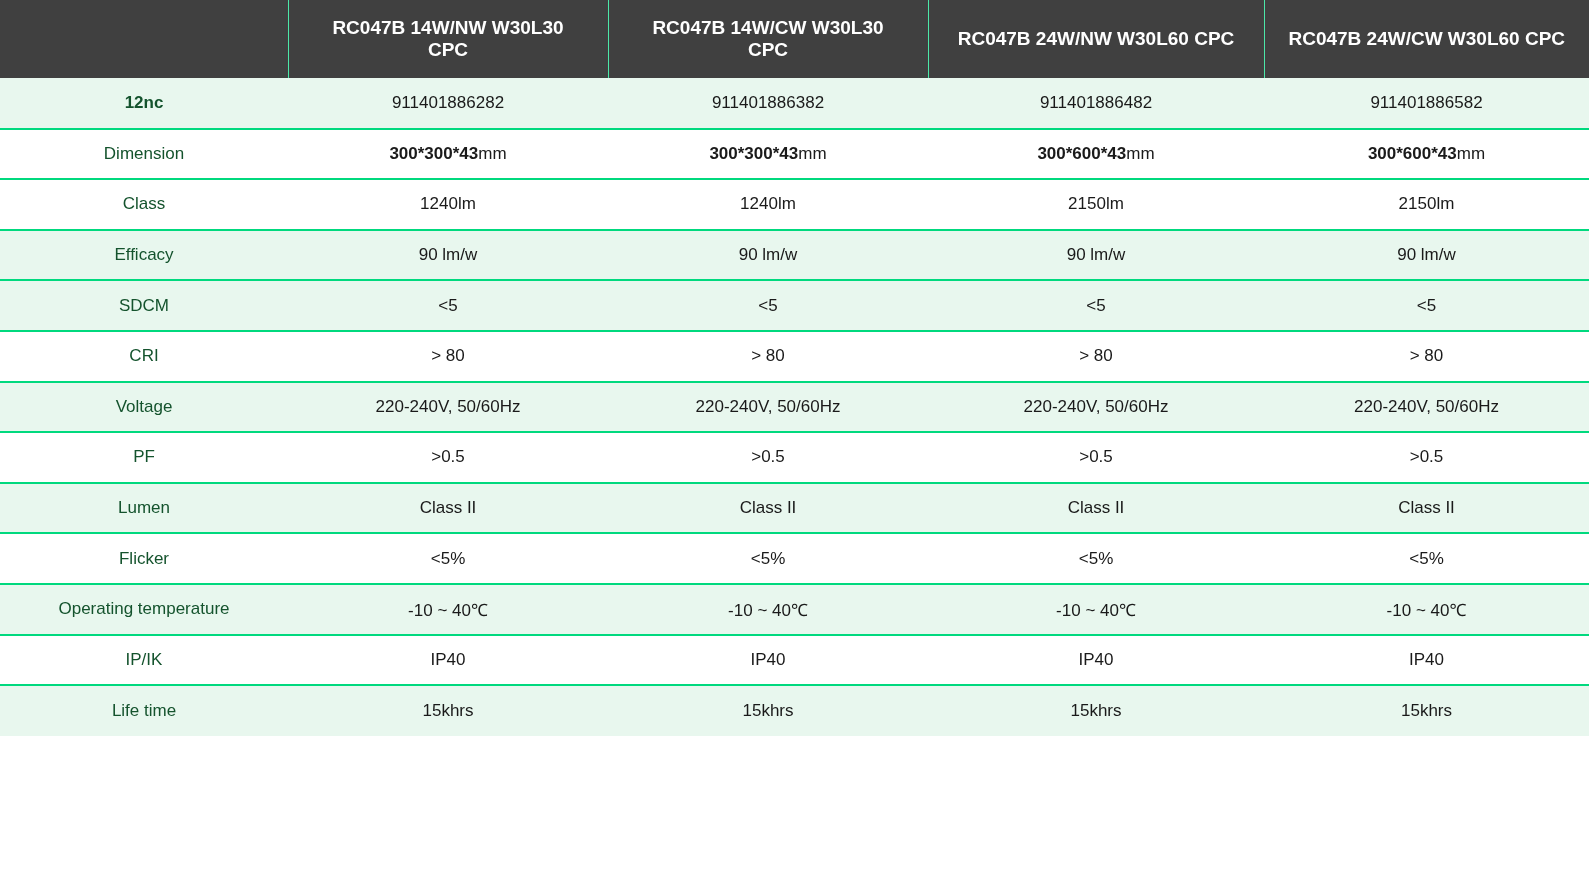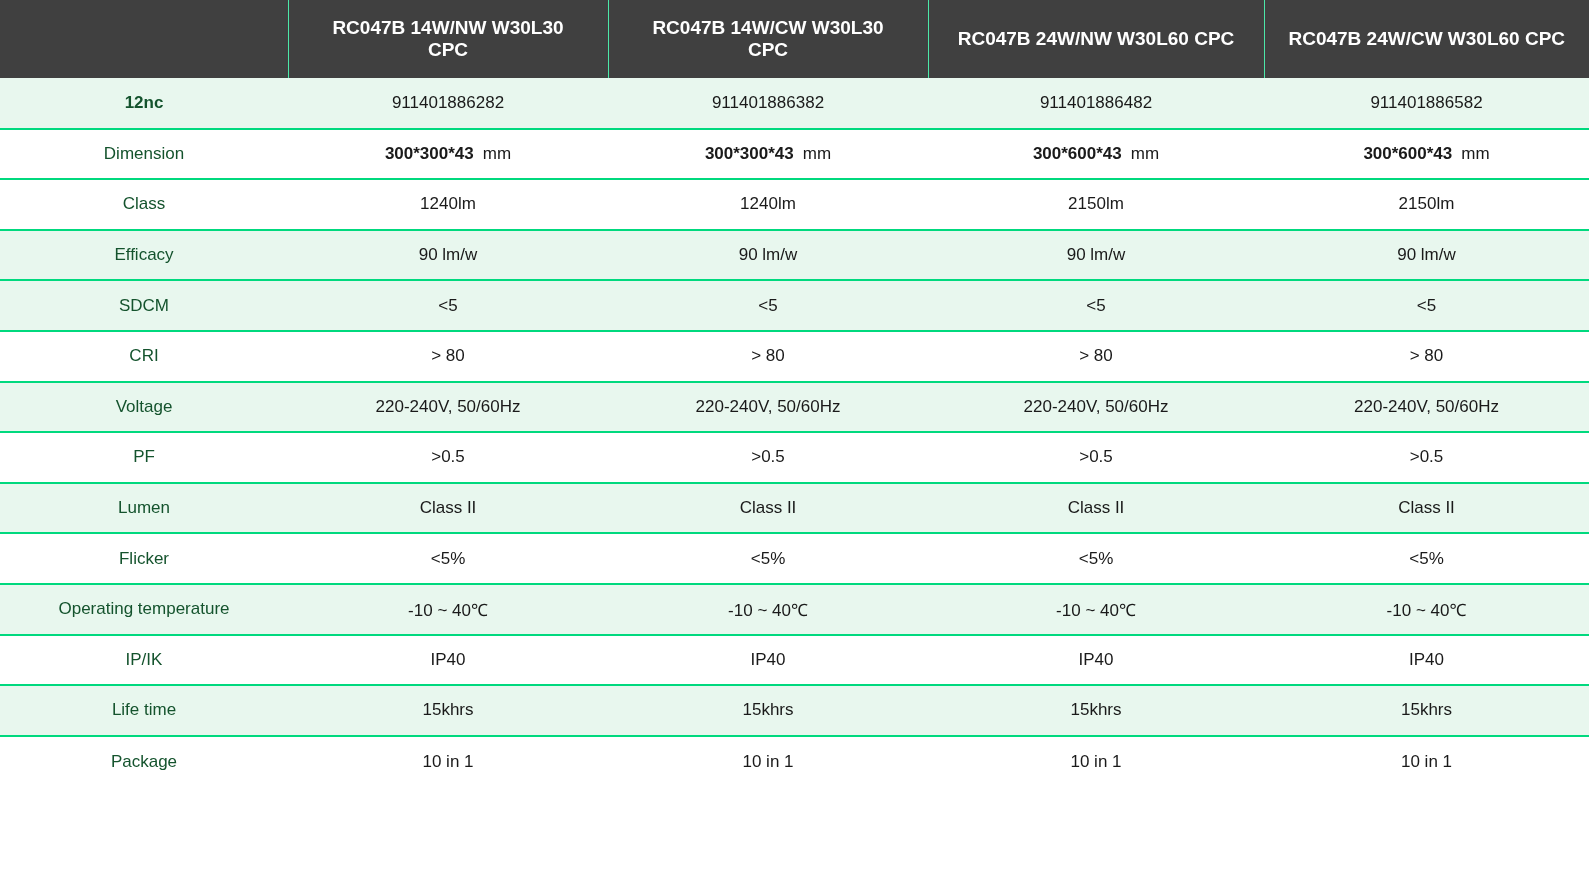--- a/index.html
+++ b/index.html
@@ -66,21 +66,20 @@
     color: #14532d;
   }
   #spec-table tbody tr.row-12nc td.label-cell {
     font-weight: bold;
   }
   #spec-table tbody td.dim-cell {
     font-weight: bold;
   }
   #spec-table tbody td.dim-cell .unit {
     font-weight: normal;
-    padding-left: 9px;
   }
   
   col.c0 { width: 288px; }
   col.c1 { width: 320px; }
   col.c2 { width: 320px; }
   col.c3 { width: 336px; }
   col.c4 { width: 325px; }
 </style>
 </head>
 <body>
@@ -203,22 +202,15 @@
     </tr>
 
     <tr class="tint">
       <td class="label-cell">Life time</td>
       <td>15khrs</td>
       <td>15khrs</td>
       <td>15khrs</td>
       <td>15khrs</td>
     </tr>
 
-    <tr class="plain">
-      <td class="label-cell">Package</td>
-      <td>10 in 1</td>
-      <td>10 in 1</td>
-      <td>10 in 1</td>
-      <td>10 in 1</td>
-    </tr>
 
   </tbody>
 </table>
 
 </body></html>

